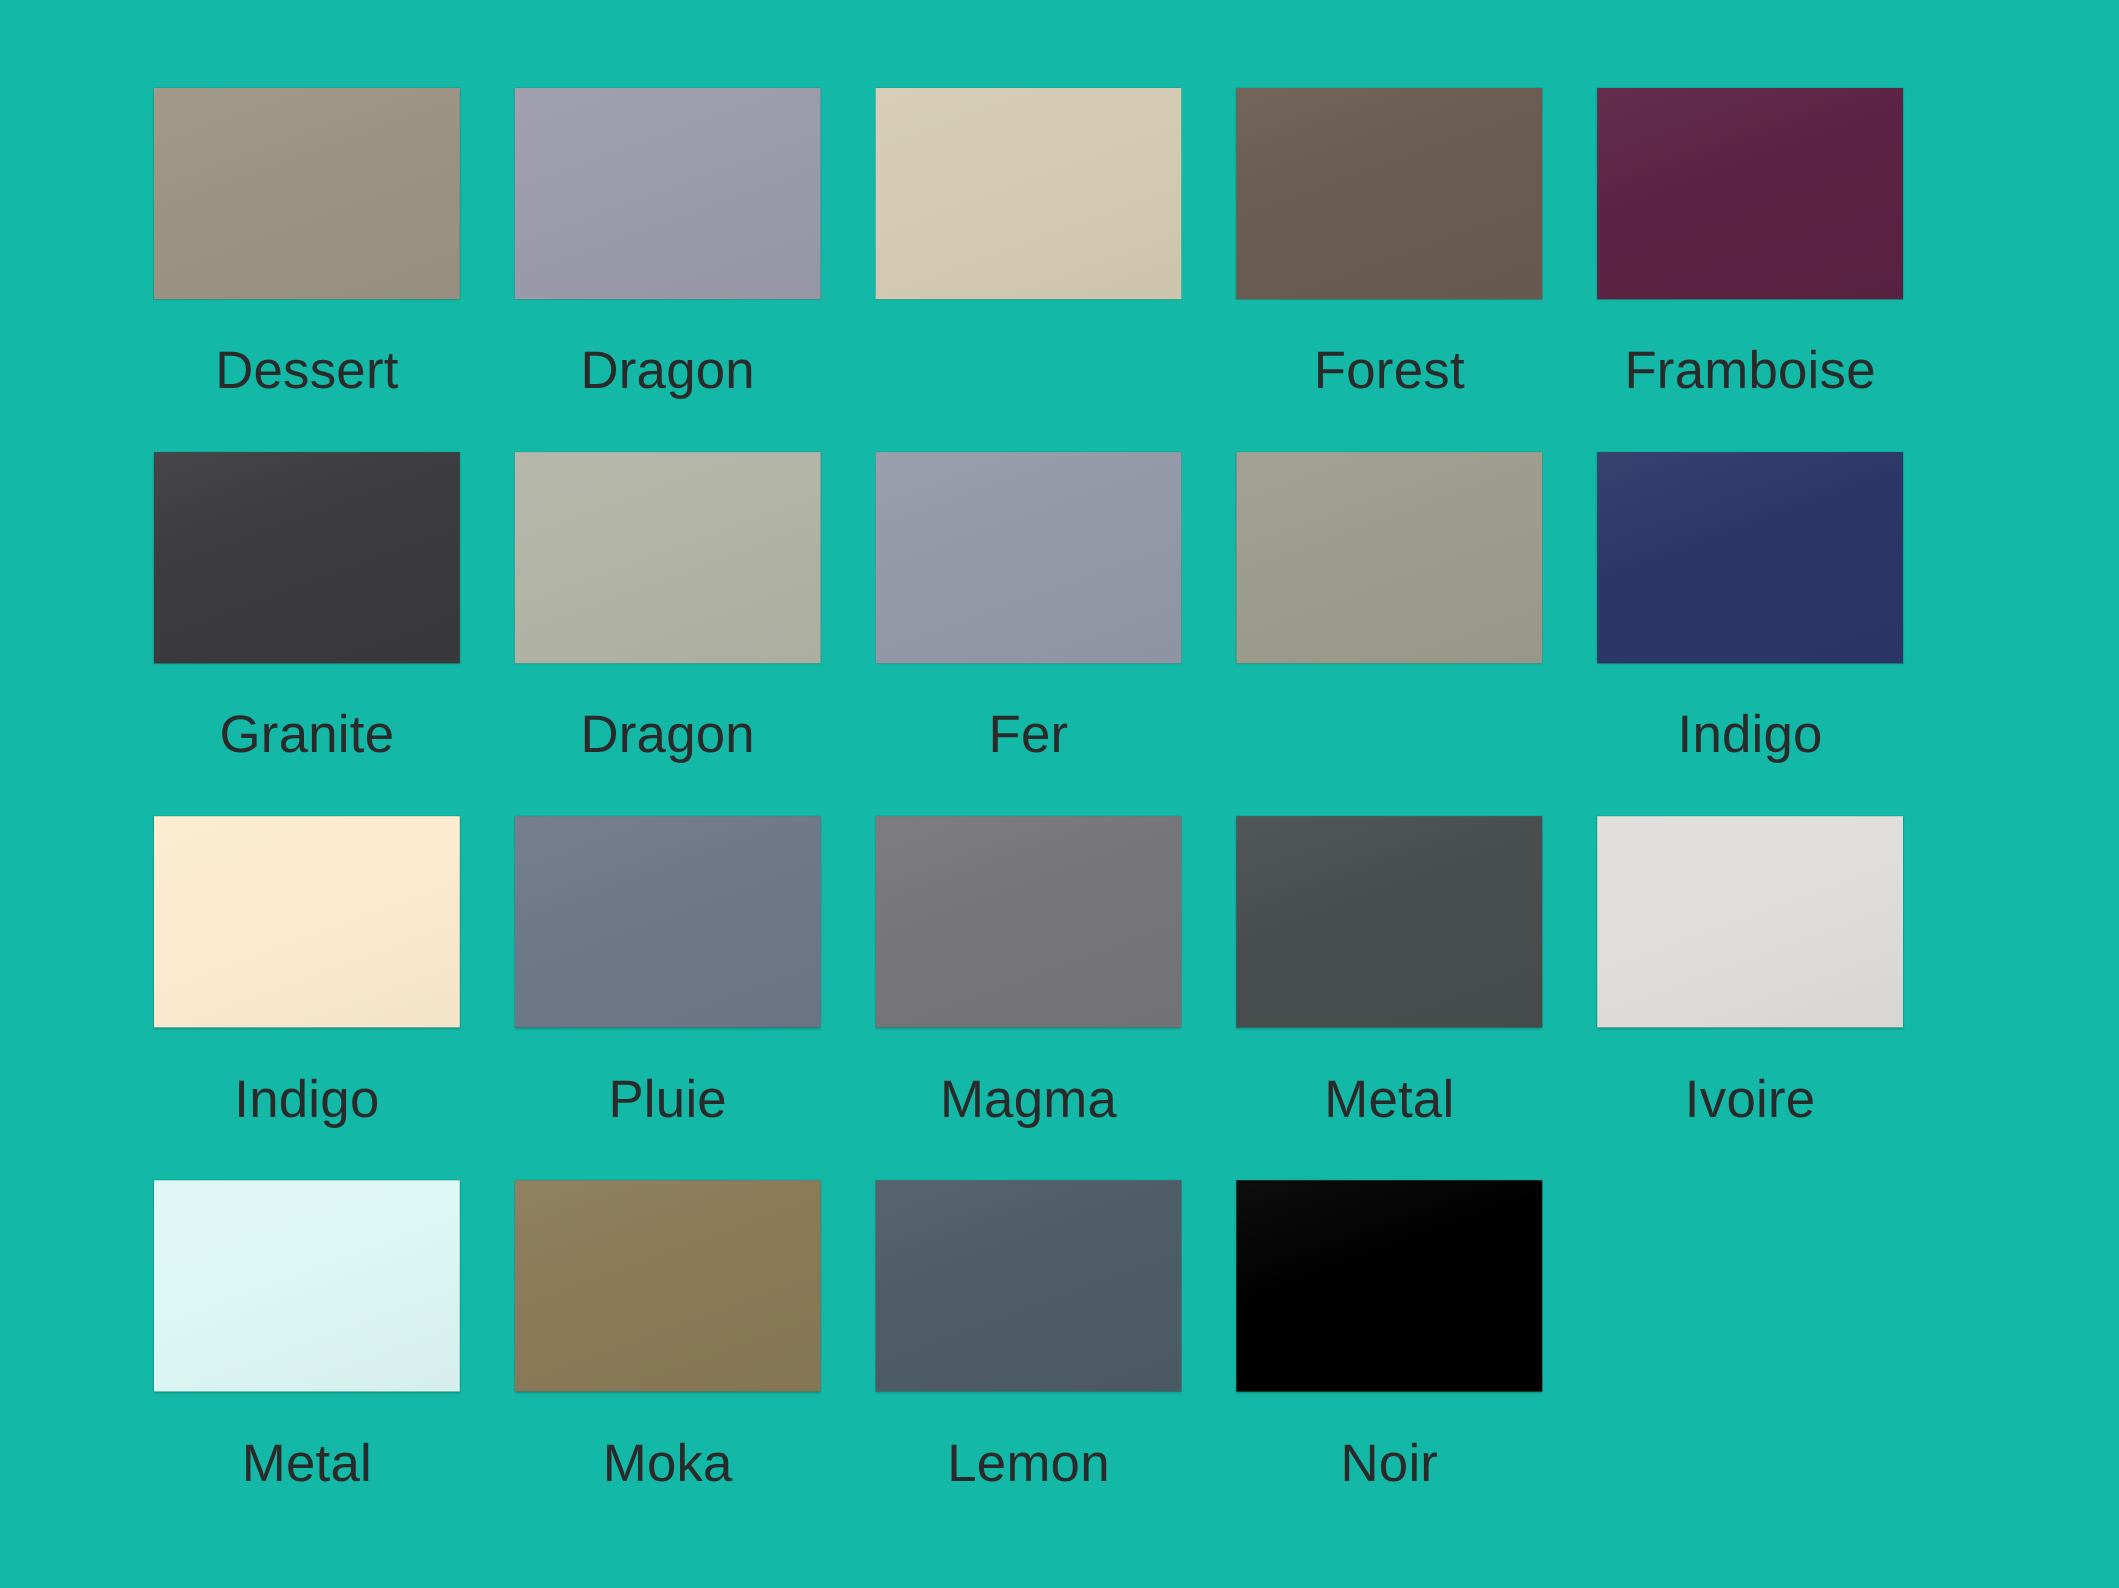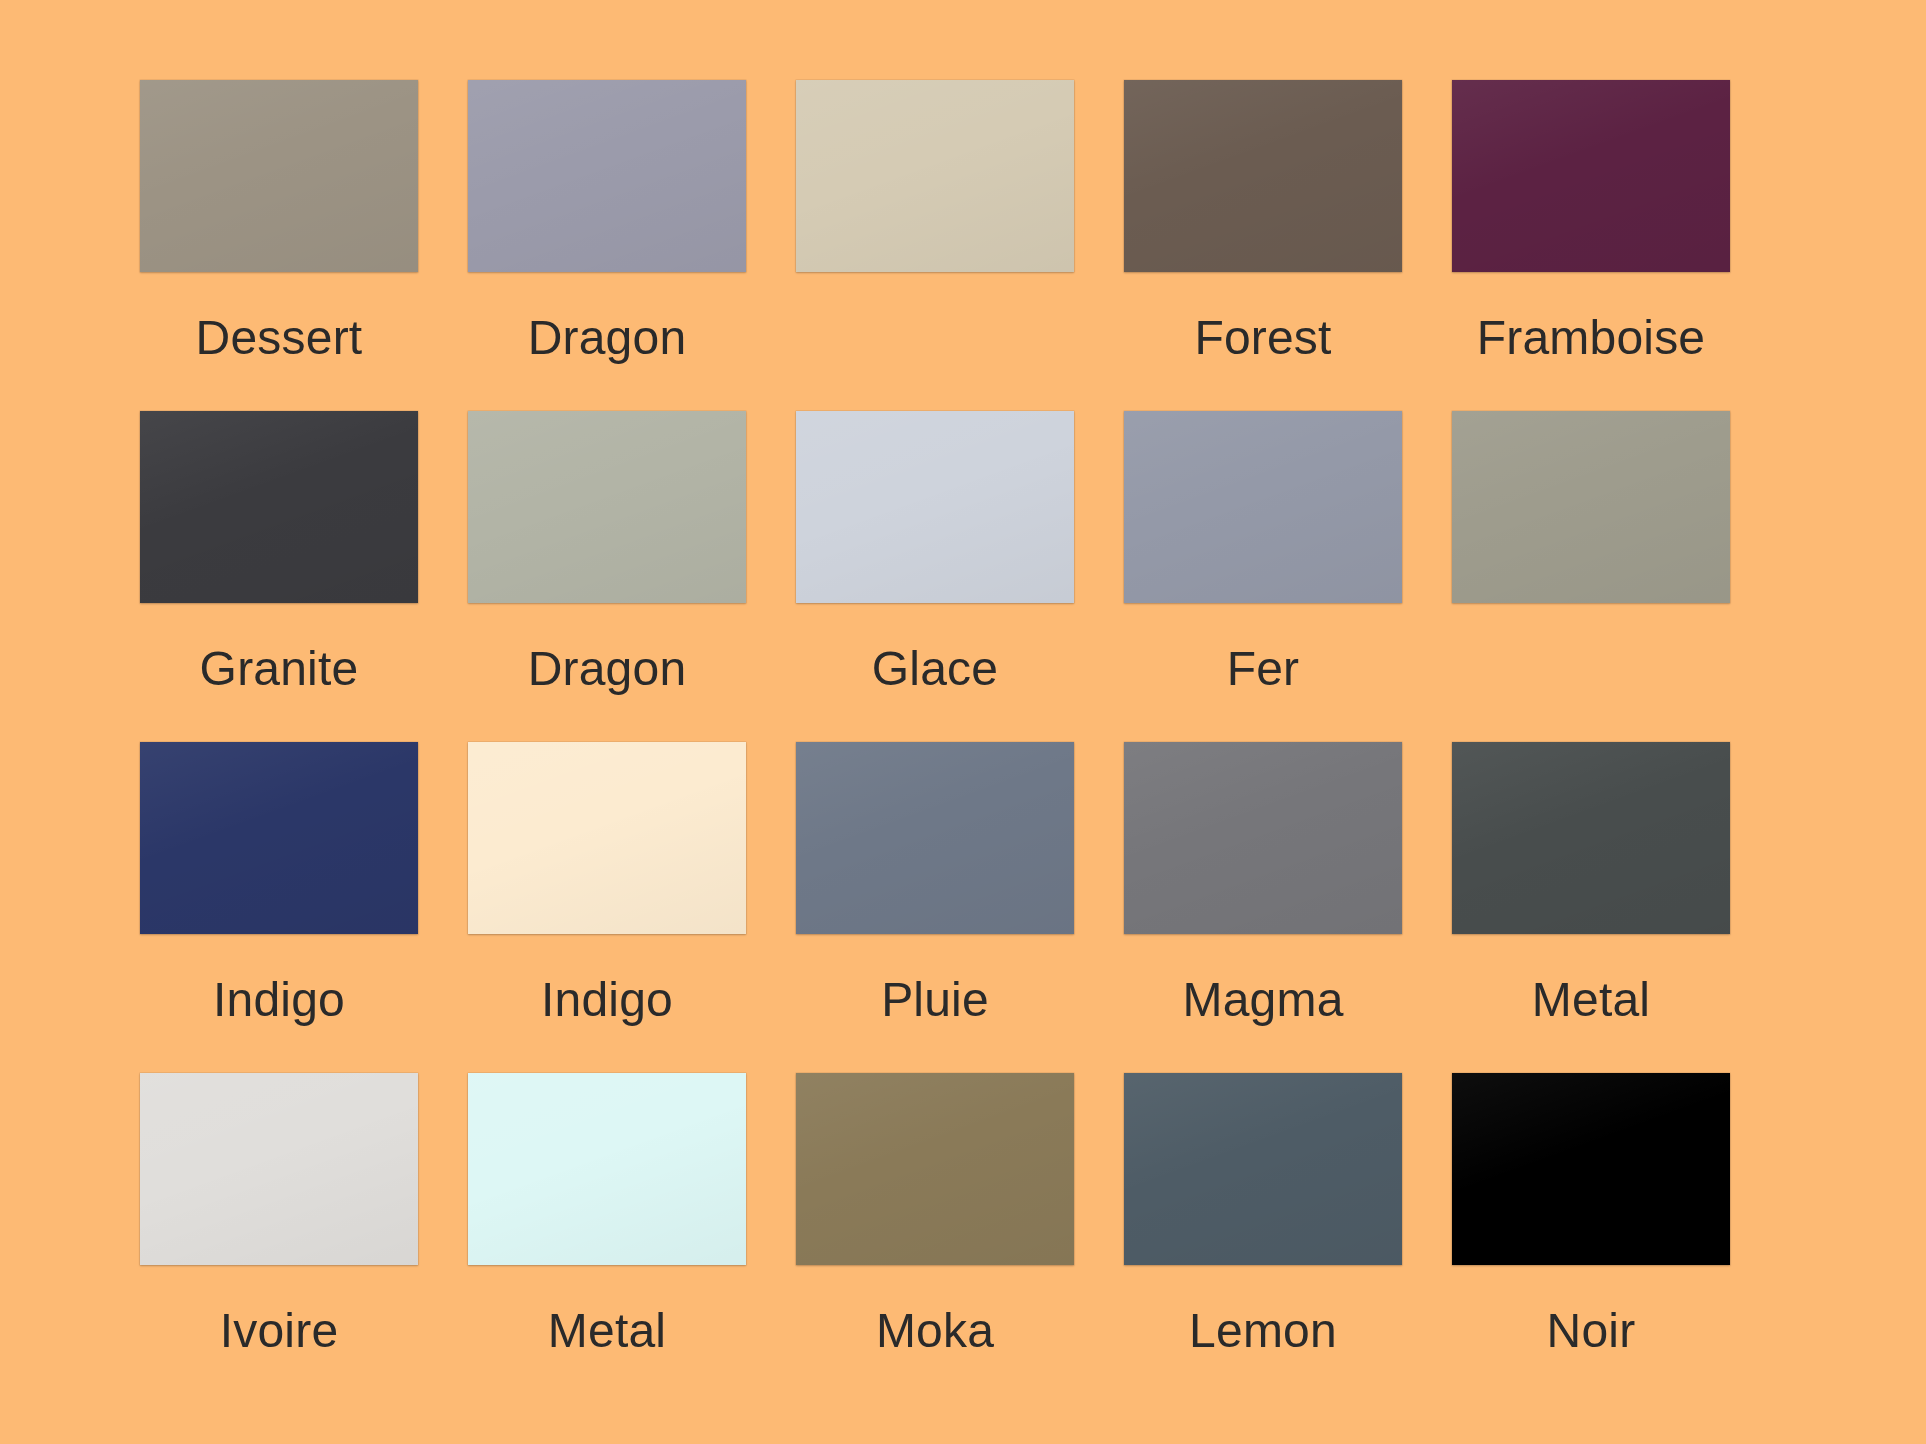--- a/index.html
+++ b/index.html
@@ -11,21 +11,21 @@
   body {
     width: 1926px;
     height: 1444px;
     font-family: "Liberation Sans", sans-serif;
     overflow: hidden;
   }
 
   #palette-sheet {
     width: 1926px;
     height: 1444px;
-    background: #fdba74;
+    background: #14b8a6;
     box-sizing: border-box;
     padding: 80px 140px 40px 140px;
     display: flex;
     flex-direction: column;
   }
 
   .swatch-grid {
     display: grid;
     grid-template-columns: repeat(5, 278px);
     grid-template-rows: repeat(4, 1fr);
@@ -98,24 +98,20 @@
       </div>
       <div class="swatch-cell">
         <div class="swatch-chip" style="background-color: rgb(59, 59, 63);"></div>
         <div class="swatch-label">Granite</div>
       </div>
       <div class="swatch-cell">
         <div class="swatch-chip" style="background-color: rgb(178, 180, 166);"></div>
         <div class="swatch-label">Dragon</div>
       </div>
       <div class="swatch-cell">
-        <div class="swatch-chip" style="background-color: rgb(206, 211, 220);"></div>
-        <div class="swatch-label">Glace</div>
-      </div>
-      <div class="swatch-cell">
         <div class="swatch-chip" style="background-color: rgb(148, 153, 168);"></div>
         <div class="swatch-label">Fer</div>
       </div>
       <div class="swatch-cell">
         <div class="swatch-chip" style="background-color: rgb(158, 156, 141);"></div>
       </div>
       <div class="swatch-cell">
         <div class="swatch-chip" style="background-color: rgb(43, 55, 104);"></div>
         <div class="swatch-label">Indigo</div>
       </div>

